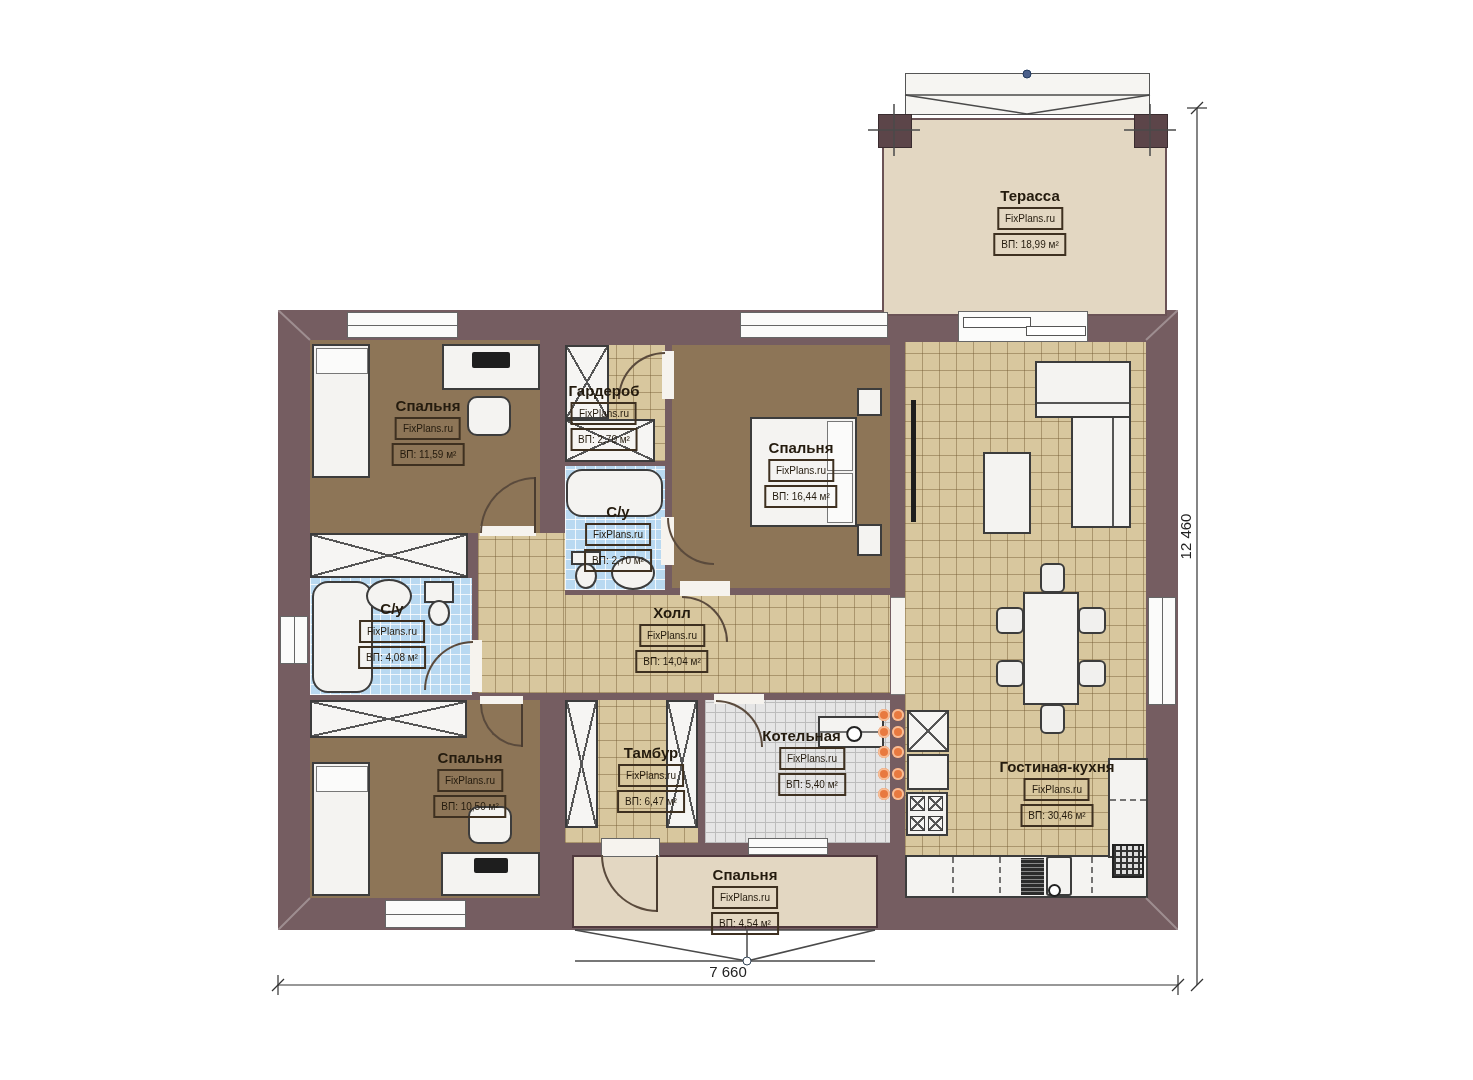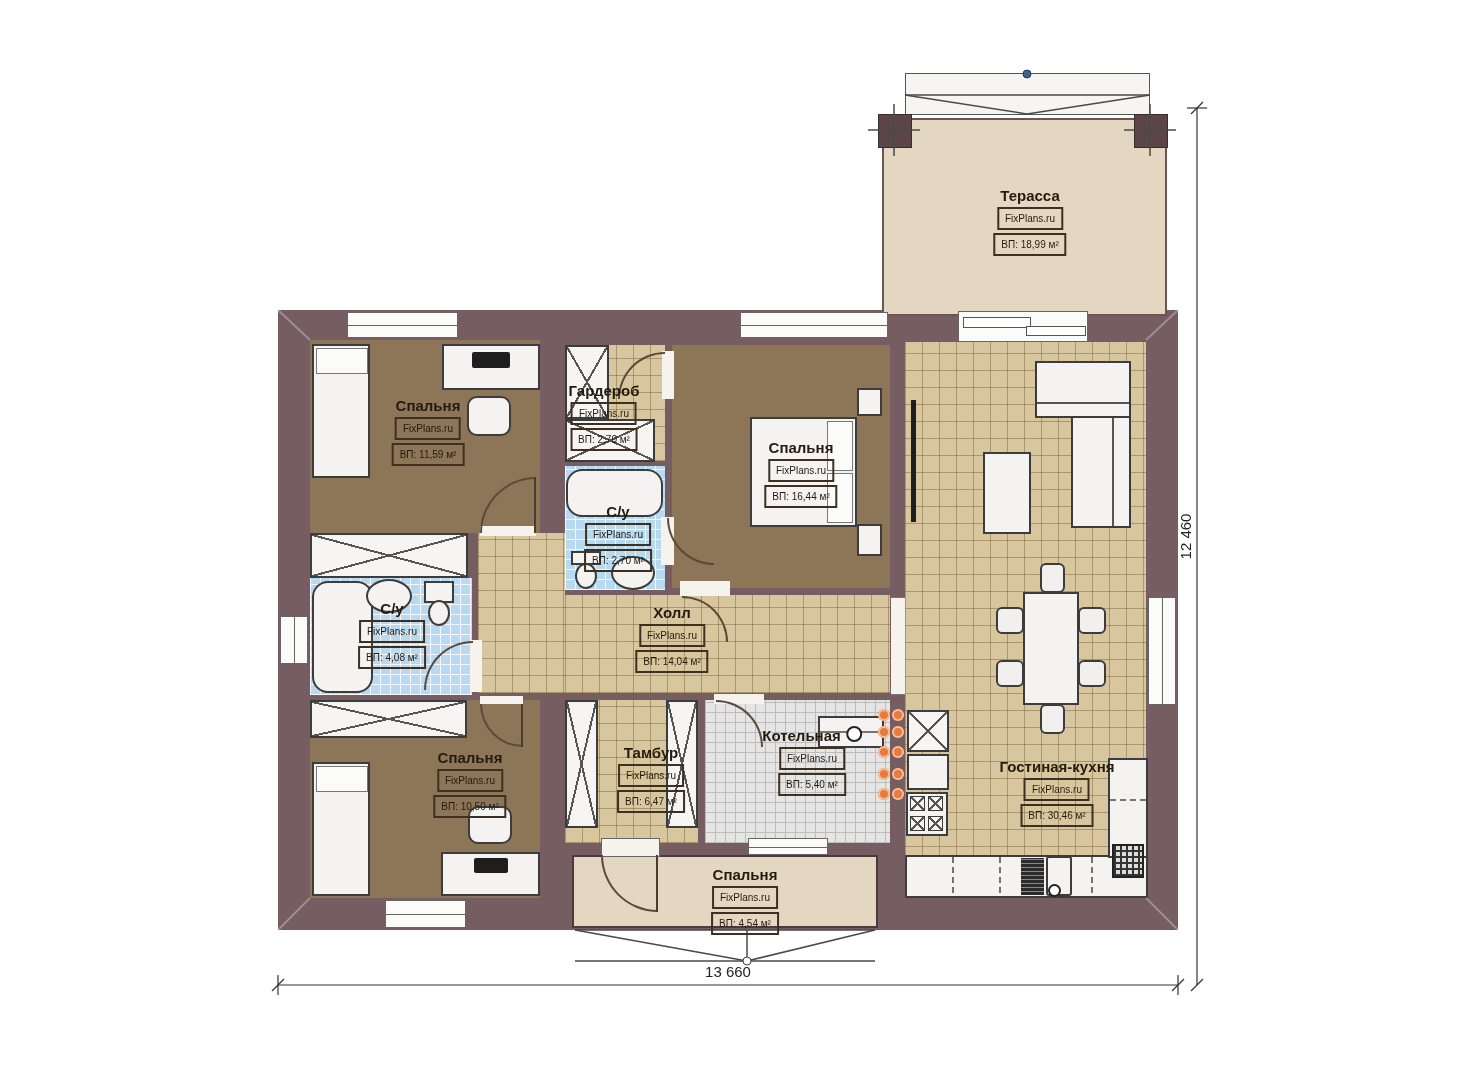--- a/index.html
+++ b/index.html
@@ -297,16 +297,16 @@
     <div class="bx">FixPlans.ru</div>
     <div class="bx">ВП: 30,46 м²</div>
   </div>
 
   <div class="label" style="left:745px;top:866px;">
     <div class="nm">Спальня</div>
     <div class="bx">FixPlans.ru</div>
     <div class="bx">ВП: 4,54 м²</div>
   </div>
 
-  <div class="dim-text" style="left:678px;top:963px;width:100px;">13 660</div>
+  <div class="dim-text" style="left:678px;top:963px;width:100px;">7 660</div>
   <div class="dim-text dim-rot" style="left:1135px;top:528px;width:100px;">12 460</div>
 
 </div>
 
 </body></html>

